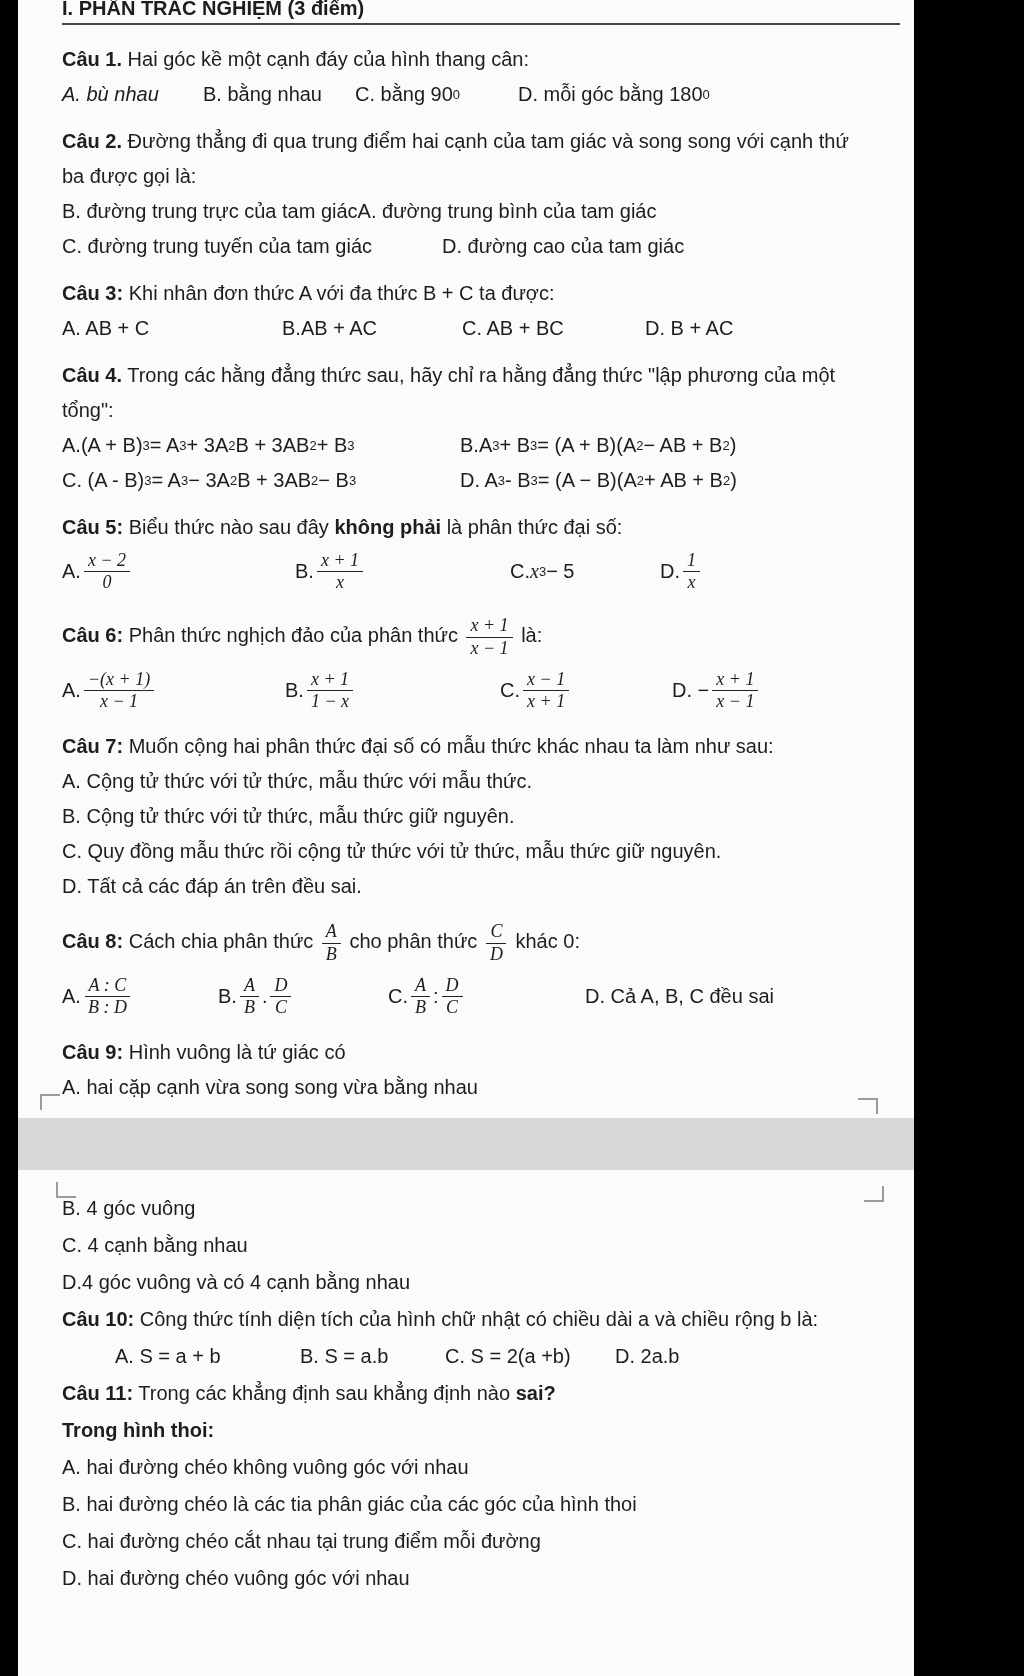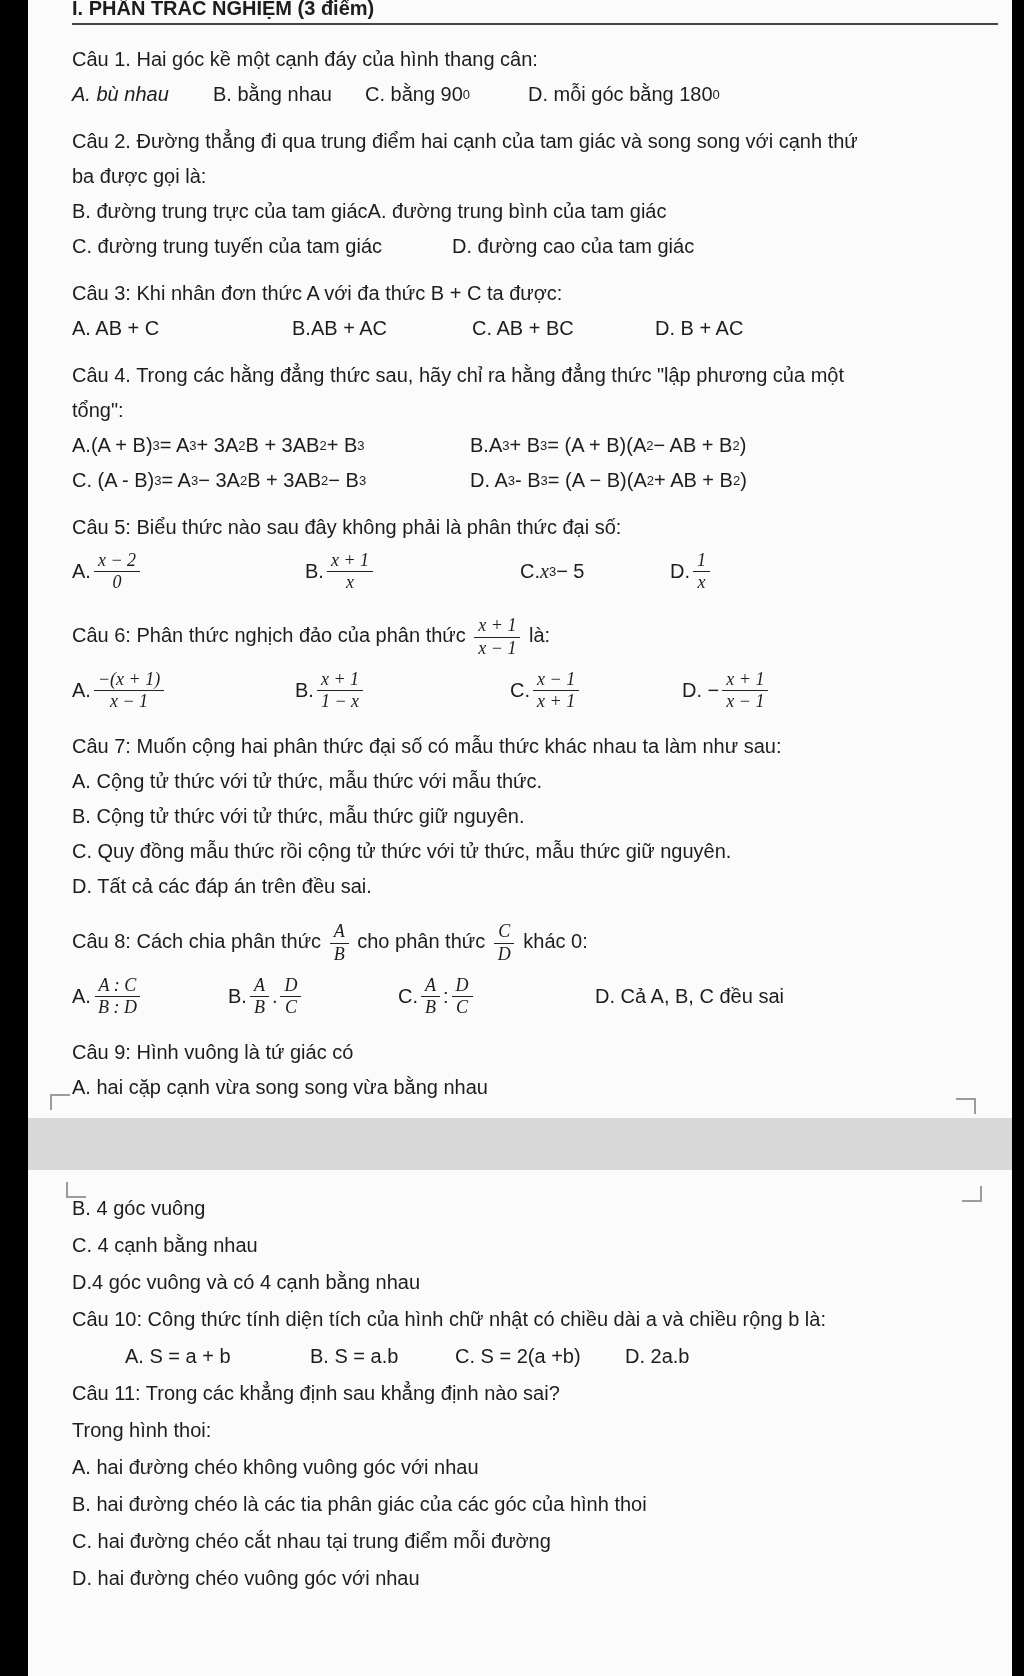--- a/index.html
+++ b/index.html
@@ -7,42 +7,42 @@
   }
   *{box-sizing:border-box;}
   html,body{margin:0;padding:0;width:1024px;height:1676px;}
   body{
     background:var(--bg);
     font-family:"Liberation Sans", sans-serif;
     position:relative;
     overflow:hidden;
   }
   .paper{
-    position:absolute; left:28px; top:0;
-    width:984px; height:1676px;
+    position:absolute; left:18px; top:0;
+    width:896px; height:1676px;
     background:var(--paper);
     color:var(--text);
     overflow:hidden;
   }
   .content{ padding:0 14px 0 44px; }
   .header-wrap{
     margin:-5px 0 4px 0;
     border-bottom:2px solid var(--rule);
     padding:2px 0 3px 0;
   }
   .header-text{ font-size:20px; font-weight:700; }
   .line{ margin:10px 0; line-height:25px; font-size:20px; }
   .stem{ margin-top:22px; }
   .optrow{
     display:flex; align-items:center;
     margin:10px 0; line-height:25px; font-size:20px;
   }
   .optrow .opt{ display:flex; align-items:center; white-space:nowrap; }
   .optrow.indent{ padding-left:53px; }
-  .b{ font-weight:400;margin-top:29px; }
+  .b{ font-weight:700;margin-top:29px; }
   sup.sp{ font-size:13px; line-height:0; }
   .math{ font-family:"Liberation Serif", serif; font-style:italic; }
   .frac{
     display:inline-flex; flex-direction:column; align-items:center;
     vertical-align:middle; margin:0 3px;
     font-family:"Liberation Serif", serif; font-style:italic;
     font-size:18px; line-height:1.18;
   }
   .frac .fn{ padding:0 4px; border-bottom:1.3px solid #222; }
   .frac .fd{ padding:0 4px; }

